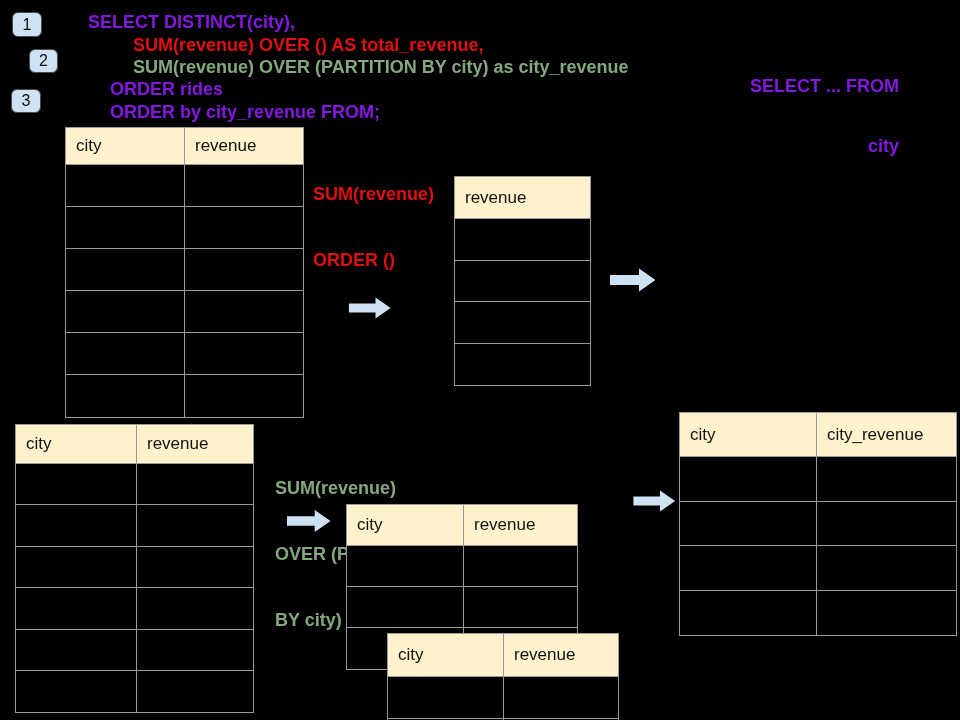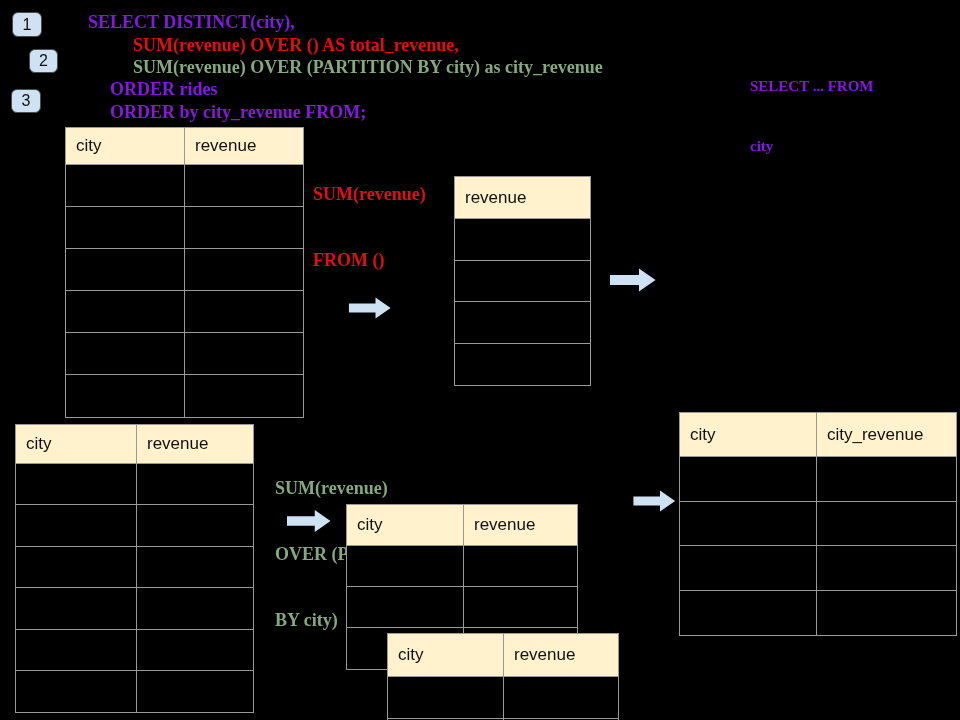--- a/index.html
+++ b/index.html
@@ -15,32 +15,32 @@
     background:var(--badge_fill,#cfe2f3); color:#111;
     border:1px solid #4a4a4a; border-radius:6px;
     font-size:16px; font-family:"Liberation Sans",sans-serif;
   }
   #badge1 { left:12px; top:12px; width:30px; height:25px; }
   #badge2 { left:29px; top:49px; width:29px; height:24px; }
   #badge3 { left:11px; top:89px; width:30px; height:24px; }
   
   .code {
     position:absolute; white-space:pre;
-    font-family:Liberation Serif, serif;
+    font-family:Liberation Sans, sans-serif;
     font-weight:bold; font-size:18px; line-height:22.5px;
   }
   .purple { color:var(--purple,#8418df); }
   .red    { color:var(--red,#e01010); }
   .green  { color:var(--green,#85a97f); }
   #sql1 { left:88px;  top:11px; }
   #sql2 { left:133px; top:34px; }
   #sql3 { left:133px; top:56px; }
   #sql4 { left:110px; top:78px; }
   #sql5 { left:110px; top:101px; }
-  #side-note { left:750px; top:36px; font-size:15px; line-height:20px; }
+  #side-note { left:750px; top:36px; font-size:18px; line-height:20px;text-align:right; }
   #label-total { left:313px; top:139px; line-height:22px; }
   #label-partition { left:275px; top:433px; line-height:22px; }
   
   .tbl {
     position:absolute;
     border:1px solid var(--table_border,#999);
     background:#000;
   }
   .trow { display:grid; grid-template-columns:var(--cols); height:var(--rh); }
   .trow.thead { height:var(--hh); }
@@ -85,21 +85,21 @@
   <div class="code purple" id="sql4">ORDER rides</div>
   <div class="code purple" id="sql5">ORDER by city_revenue FROM;</div>
 
   <div class="code purple" id="side-note">
     <div>SELECT ... FROM</div>
     <div>city</div>
   </div>
 
   <div class="code red" id="label-total">
     <div>SUM(revenue)</div>
-    <div>FROM ()</div>
+    <div>ORDER ()</div>
   </div>
   <div class="code green" id="label-partition">
     <div>SUM(revenue)</div>
     <div>OVER (PARTITION</div>
     <div>BY city)</div>
   </div>
 
   <div class="tbl" id="t-rides">
       <div class="trow thead">
         <div class="tcell">city</div>

